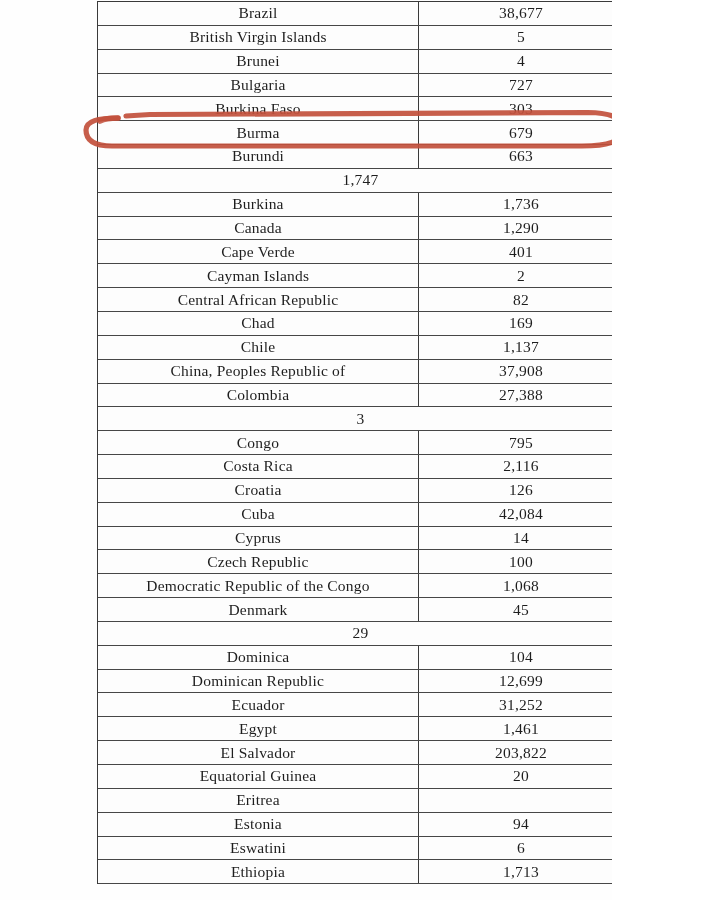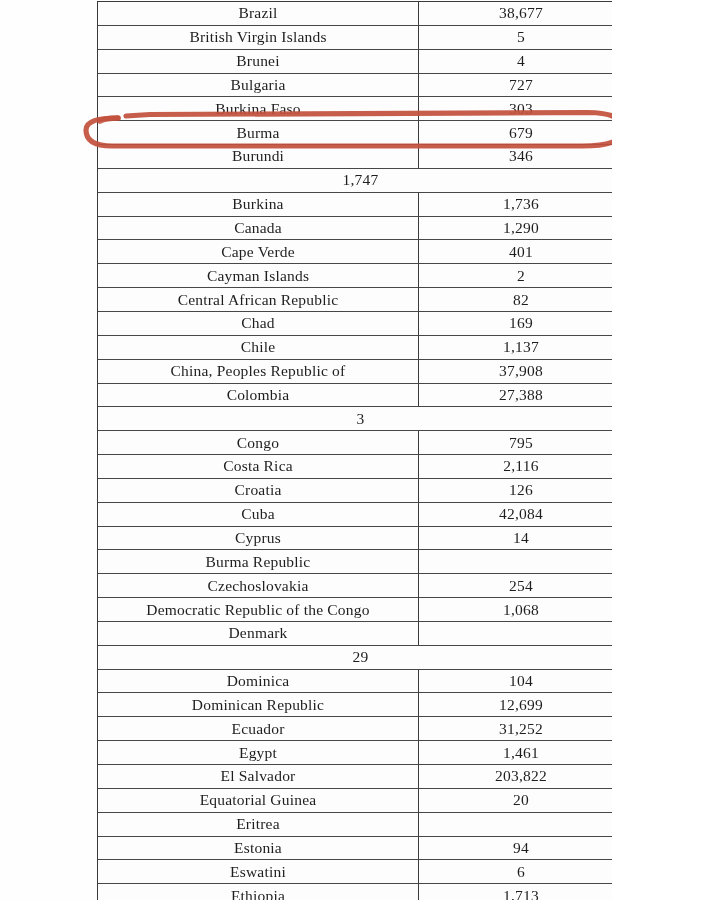--- a/index.html
+++ b/index.html
@@ -78,21 +78,21 @@
         <div class="row">
           <div class="cell country">Burkina Faso</div>
           <div class="cell value">303</div>
         </div>
         <div class="row">
           <div class="cell country">Burma</div>
           <div class="cell value">679</div>
         </div>
         <div class="row">
           <div class="cell country">Burundi</div>
-          <div class="cell value">346</div>
+          <div class="cell value">663</div>
         </div>
         <div class="row">
           <div class="cell value">1,747</div>
         </div>
         <div class="row">
           <div class="cell country">Burkina</div>
           <div class="cell value">1,736</div>
         </div>
         <div class="row">
           <div class="cell country">Canada</div>
@@ -143,32 +143,30 @@
         </div>
         <div class="row">
           <div class="cell country">Cuba</div>
           <div class="cell value">42,084</div>
         </div>
         <div class="row">
           <div class="cell country">Cyprus</div>
           <div class="cell value">14</div>
         </div>
         <div class="row">
-          <div class="cell country">Burma Republic</div>
-        </div>
-        <div class="row">
-          <div class="cell country">Czechoslovakia</div>
-          <div class="cell value">254</div>
+          <div class="cell country">Czech Republic</div>
+          <div class="cell value">100</div>
         </div>
         <div class="row">
           <div class="cell country">Democratic Republic of the Congo</div>
           <div class="cell value">1,068</div>
         </div>
         <div class="row">
           <div class="cell country">Denmark</div>
+          <div class="cell value">45</div>
         </div>
         <div class="row">
           <div class="cell value">29</div>
         </div>
         <div class="row">
           <div class="cell country">Dominica</div>
           <div class="cell value">104</div>
         </div>
         <div class="row">
           <div class="cell country">Dominican Republic</div>

